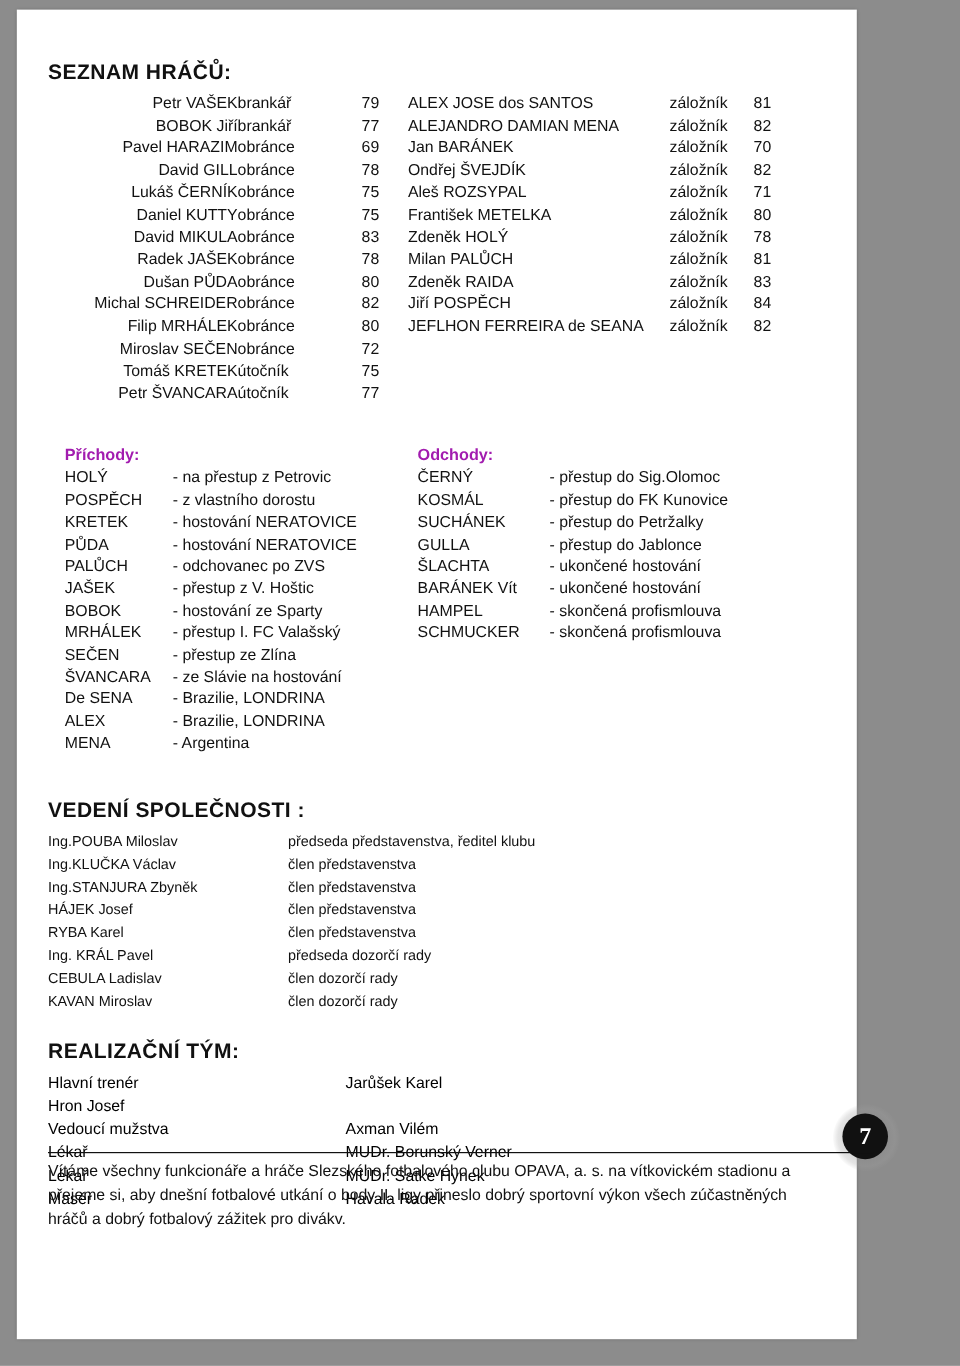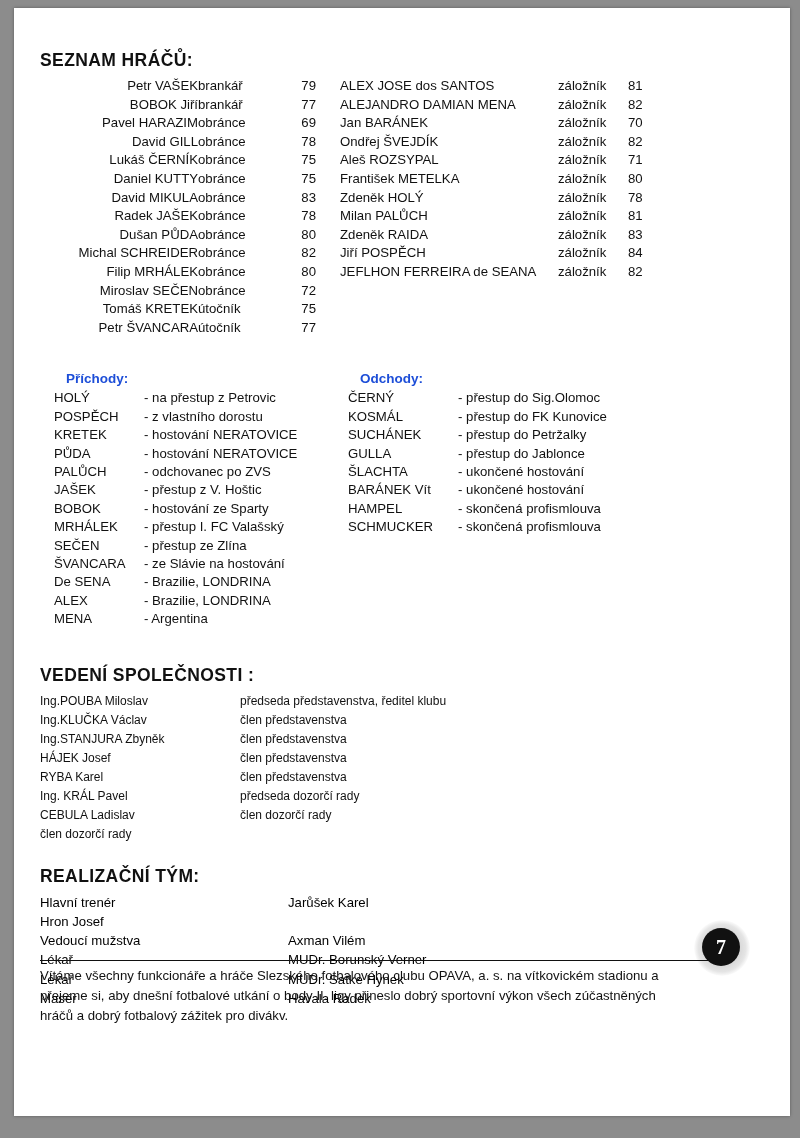--- a/index.html
+++ b/index.html
@@ -10,43 +10,43 @@
   body {
     width: 800px;
     height: 1138px;
     font-family: "Liberation Sans", sans-serif;
     overflow: hidden;
   }
   .page {
     position: absolute;
     left: 14px;
     top: 8px;
-    width: 776px;
+    width: 700px;
     height: 1108px;
     background: #ffffff;
     box-shadow: 0 0 3px rgba(0,0,0,0.35);
   }
   .content {
     position: absolute;
     left: 26px;
     top: 42px;
     width: 700px;
   }
   h2.section-title {
     font-size: 17.5px;
     font-weight: bold;
     letter-spacing: 0.4px;
     margin: 0 0 6px 0;
     color: #111;
   }
   .small-title {
     font-size: 13.5px;
     font-weight: bold;
-    margin: 0 0 3px 12px;
-    color: #1d4ed8;
+    margin: 0 0 3px 0;
+    color: #a21caf;
   }
   
   .roster {
     display: flex;
     gap: 0px;
     margin-bottom: 34px;
   }
   .roster-col {
     flex: 0 0 auto;
   }
@@ -407,20 +407,21 @@
       </div>
       <div class="mrow">
         <span class="mname">Ing. KRÁL Pavel</span>
         <span class="mrole">předseda dozorčí rady</span>
       </div>
       <div class="mrow">
         <span class="mname">CEBULA Ladislav</span>
         <span class="mrole">člen dozorčí rady</span>
       </div>
       <div class="mrow">
+        <span class="mname">KAVAN Miroslav</span>
         <span class="mrole">člen dozorčí rady</span>
       </div>
     </div>
 
     <h2 class="section-title">REALIZAČNÍ TÝM:</h2>
     <div class="staff">
       <div class="srow">
         <span class="srole">Hlavní trenér</span>
         <span class="sname">Jarůšek Karel</span>
       </div>

